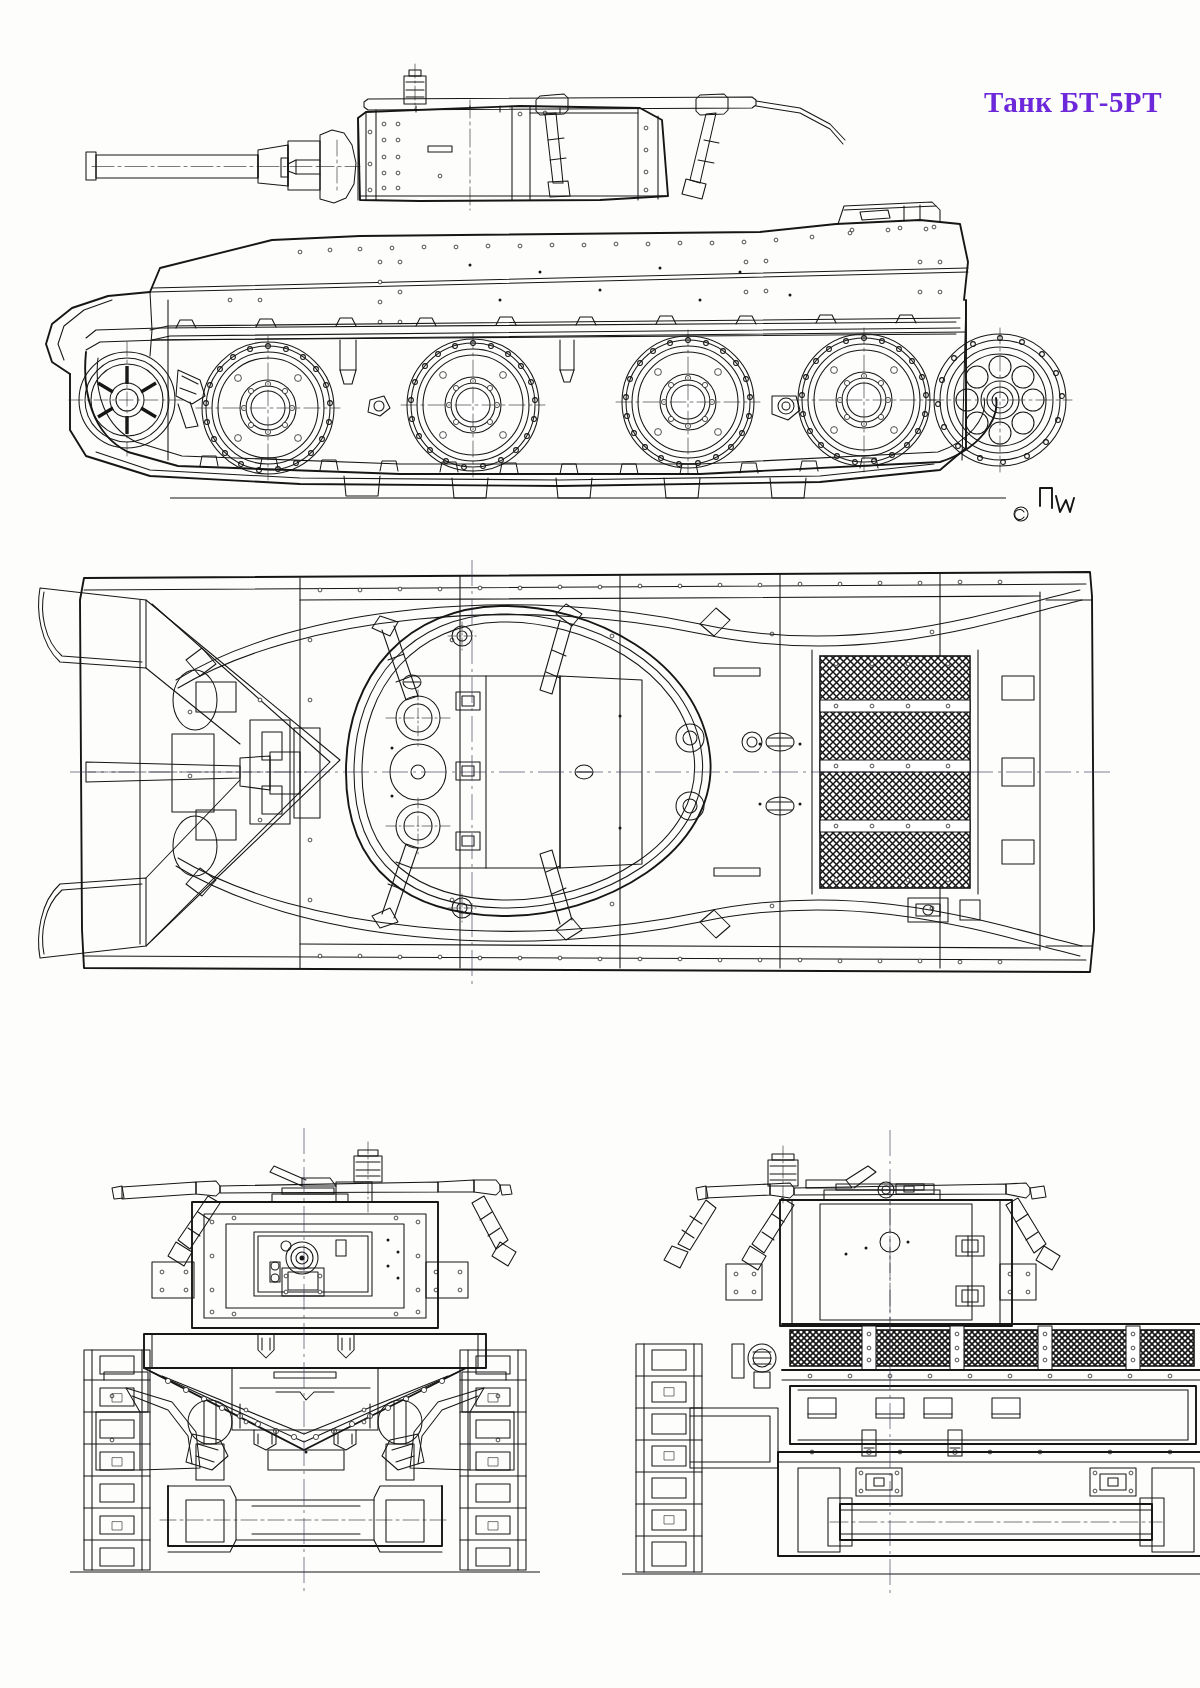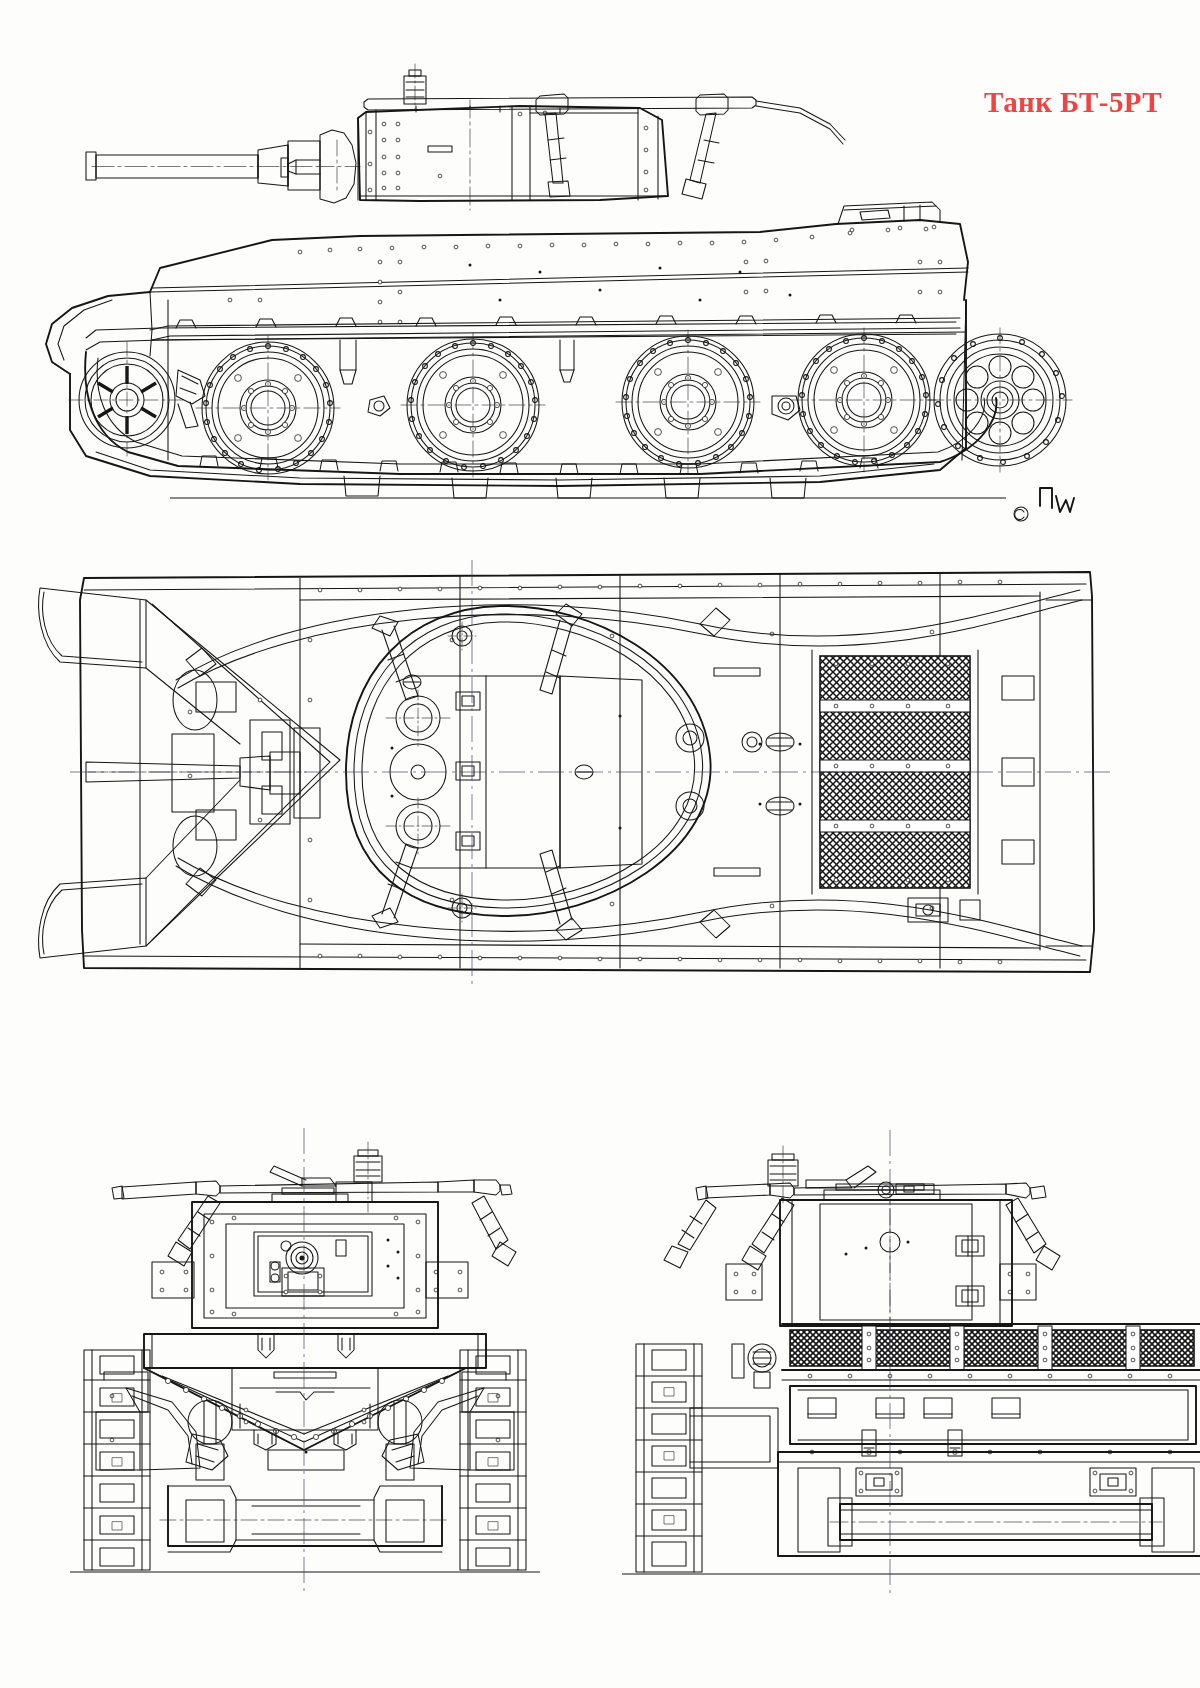--- a/index.html
+++ b/index.html
@@ -6,21 +6,21 @@
   body{
     width:1200px;height:1688px;position:relative;overflow:hidden;
     font-family:"Liberation Serif", serif;
     background:#fdfdfc;
   }
   #sheet{position:absolute;inset:0;}
   #title{
     position:absolute; right:38px; top:86px;
     font-family:"Liberation Serif", serif;
     font-weight:bold; font-size:29px; letter-spacing:.4px;
-    color:#ef4444; white-space:nowrap;
+    color:#6d28d9; white-space:nowrap;
   }
   svg{display:block;}
   .ln{fill:none;stroke:#161616;stroke-width:1.05;stroke-linecap:round;stroke-linejoin:round;}
   .lnh{fill:none;stroke:#161616;stroke-width:1.9;stroke-linecap:round;stroke-linejoin:round;}
   .lnt{fill:none;stroke:#222;stroke-width:.6;stroke-linecap:round;stroke-linejoin:round;}
   .fillw{fill:#ffffff;stroke:#161616;stroke-width:1.05;stroke-linejoin:round;}
   .fillwt{fill:#ffffff;stroke:#161616;stroke-width:.65;stroke-linejoin:round;}
   .blk{fill:#161616;stroke:none;}
   .cl{fill:none;stroke:#3b3b55;stroke-width:.75;stroke-dasharray:26 5 3 5;opacity:.85;}
   .riv{fill:#ffffff;stroke:#161616;stroke-width:.75;}

